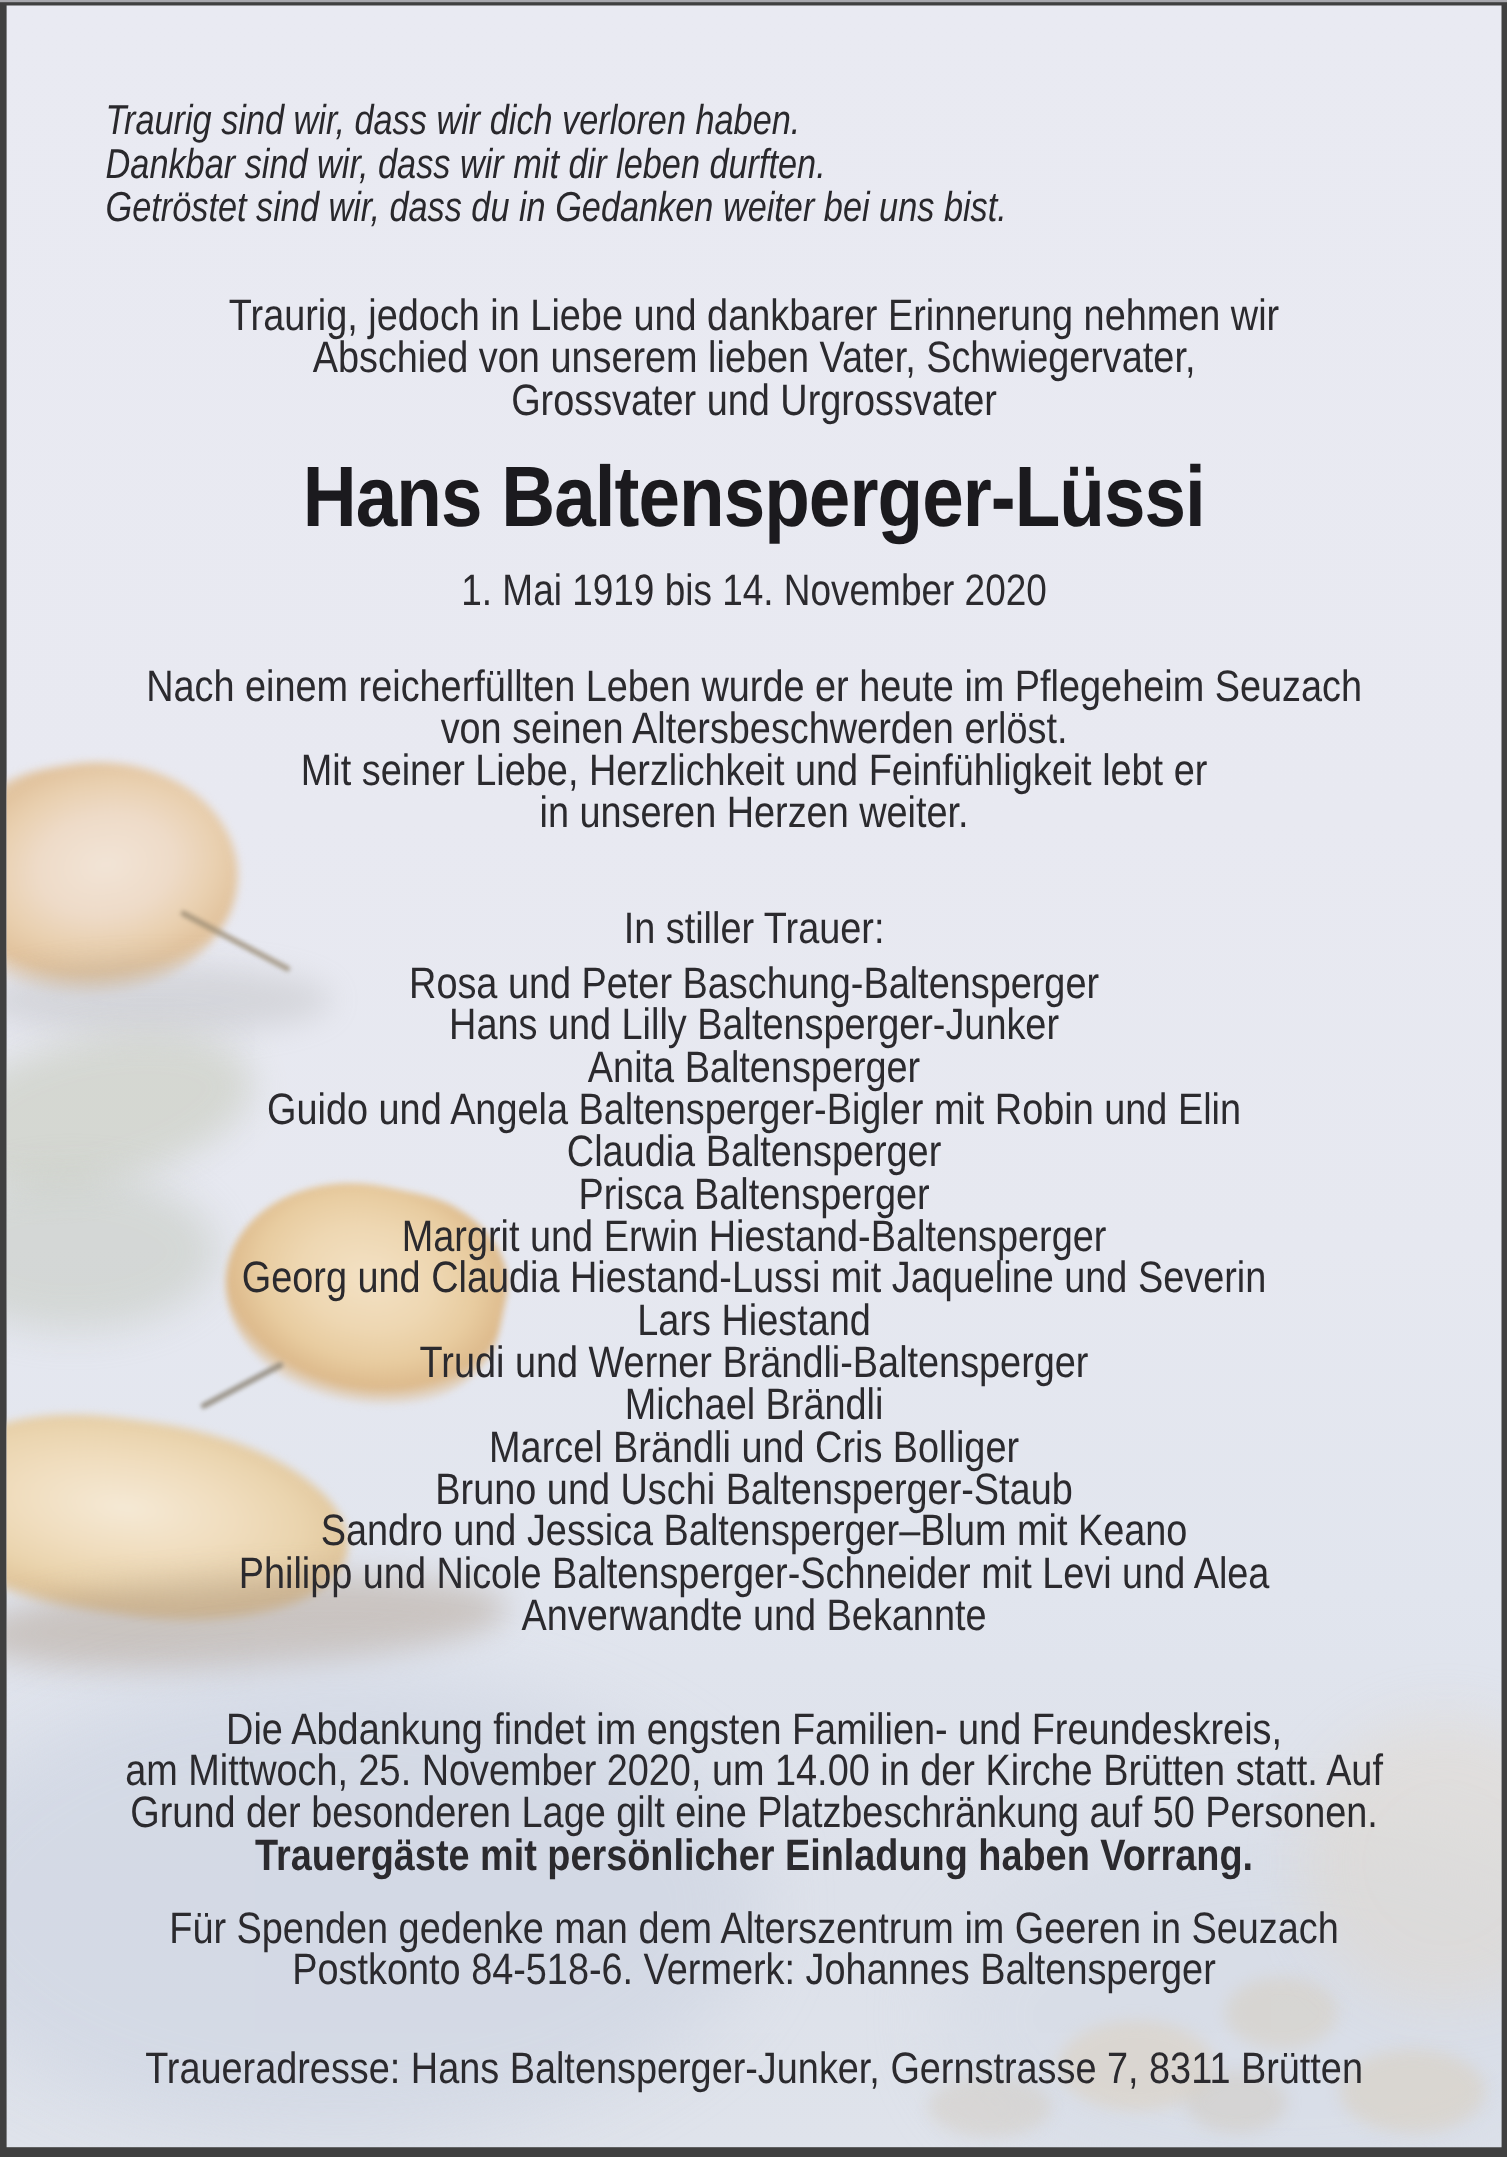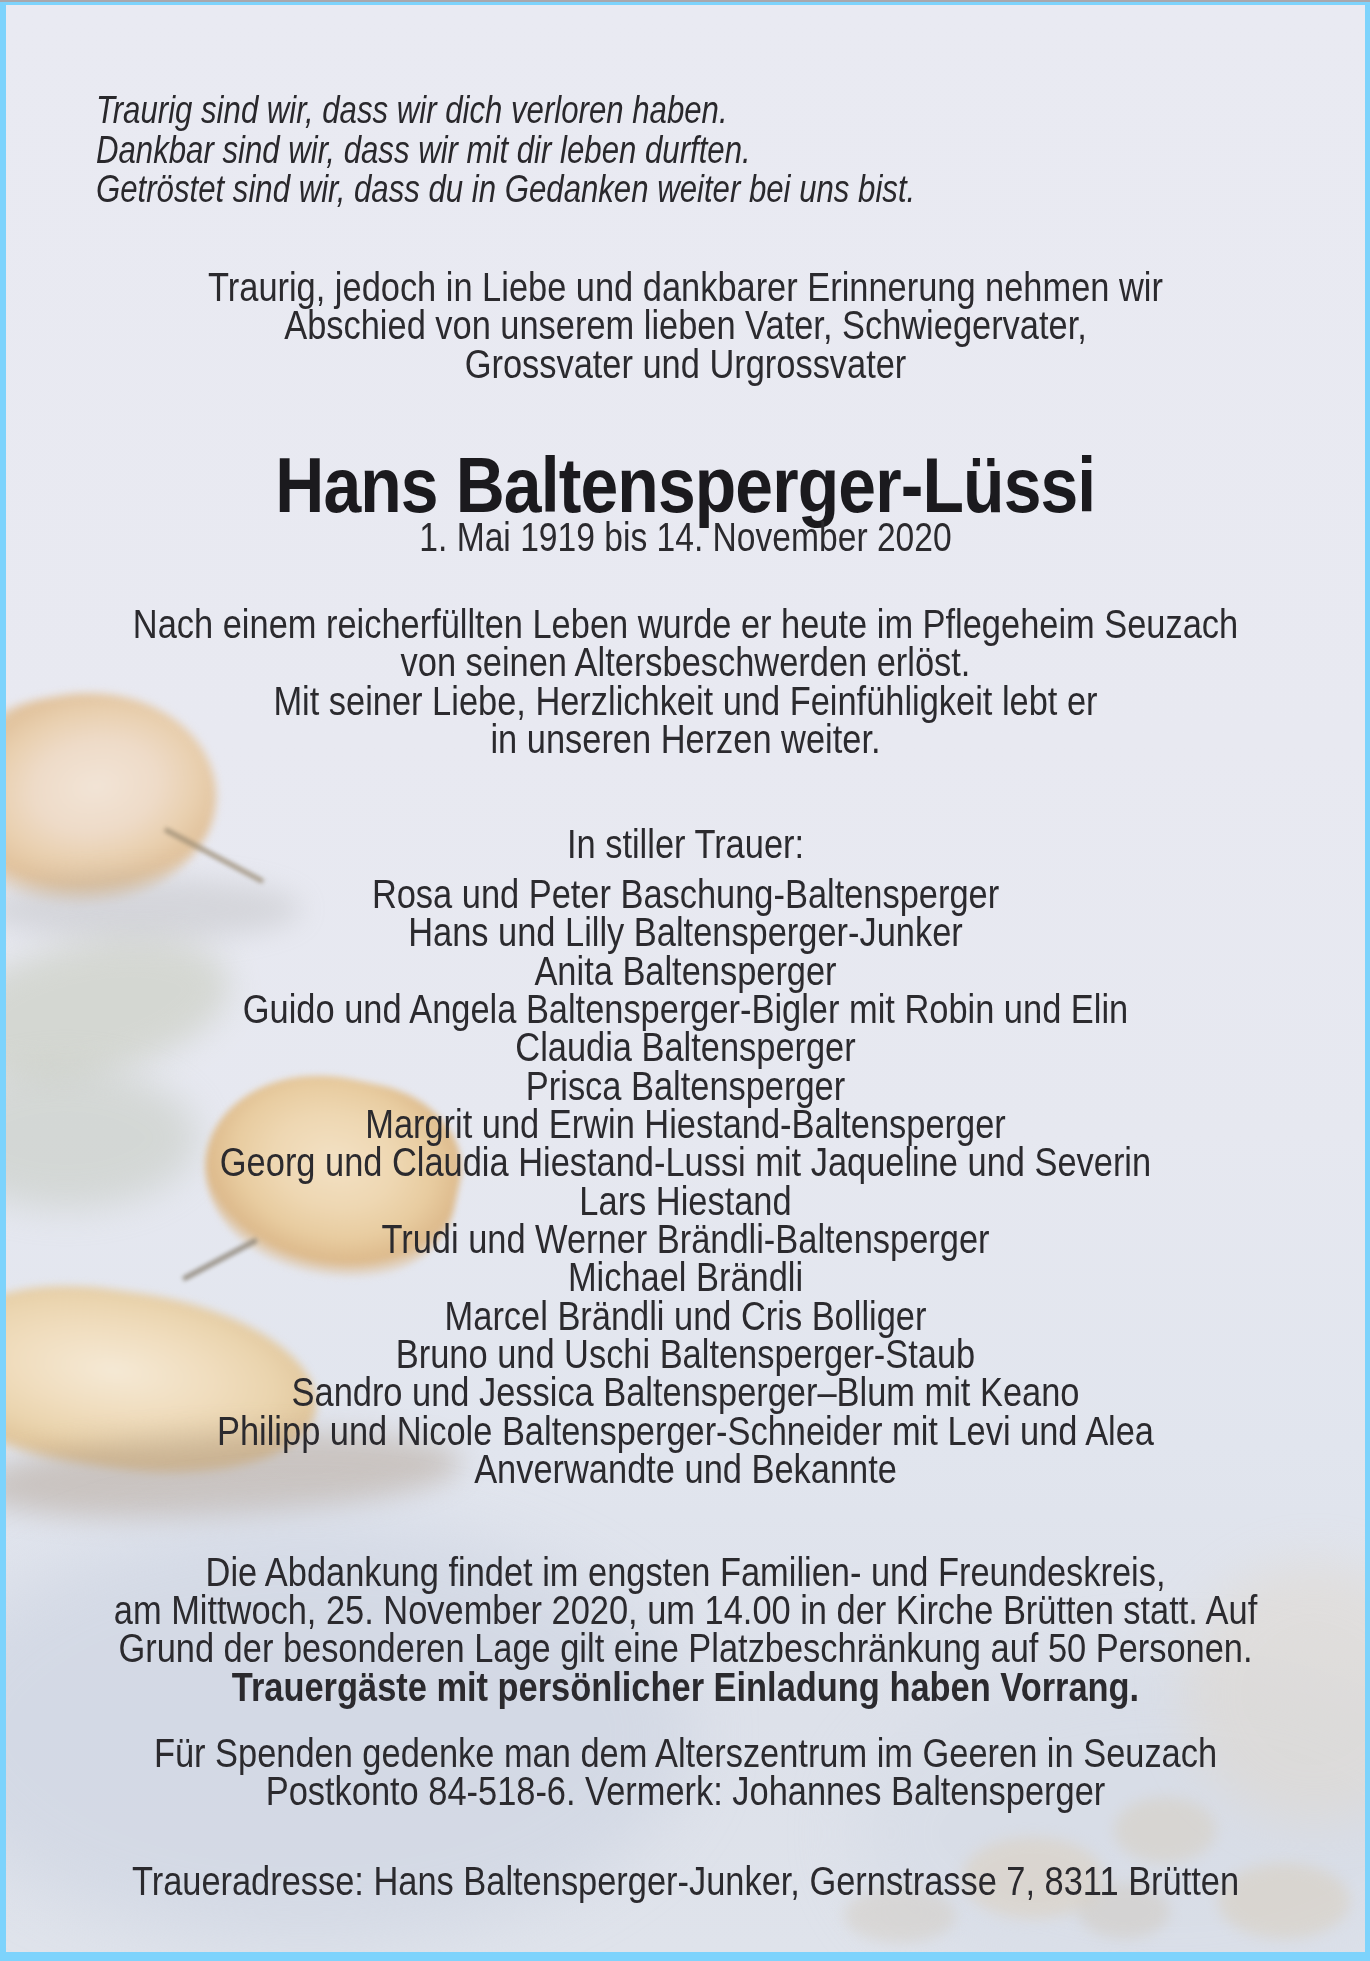--- a/index.html
+++ b/index.html
@@ -2,21 +2,21 @@
 <html><head>
 <meta charset="utf-8">
 <style>
   html, body { margin: 0; padding: 0; background: #ffffff; }
   * { box-sizing: border-box; }
 
   .page {
     position: relative;
     width: 1370px;
     height: 1961px;
-    background: #7dd3fc;
+    background: #404040;
     font-family: "Liberation Sans", "DejaVu Sans", sans-serif;
     overflow: hidden;
   }
   .frame-top-highlight {
     position: absolute; top: 0; left: 0; right: 0; height: 2px;
     background: #a8a8ad; z-index: 5;
   }
   .sheet {
     position: absolute;
     left: 6px; top: 5px; right: 5px; bottom: 9px;
@@ -121,21 +121,21 @@
     color: #29282c;
     font-style: italic;
     font-size: 38px;
     line-height: 39.6px;
     transform: scaleX(0.82);
     transform-origin: 0 0;
     z-index: 3;
     white-space: nowrap;
   }
   .intro       { top: 263px; }
-  .name-block  { top: 439px; line-height: 82px; transform: none; }
+  .name-block  { top: 405px; line-height: 82px; transform: none; }
   .name-block span {
     display: inline-block;
     font-size: 78px;
     font-weight: 700;
     color: #1b1a1e;
     letter-spacing: -1px;
     transform: scaleX(0.87);
     transform-origin: 50% 50%;
     white-space: nowrap;
   }

